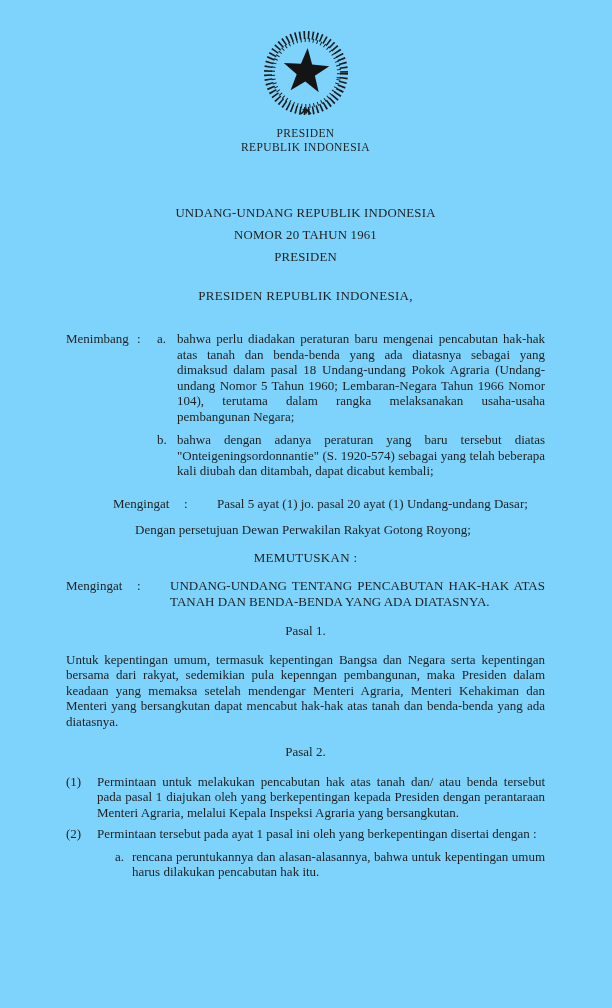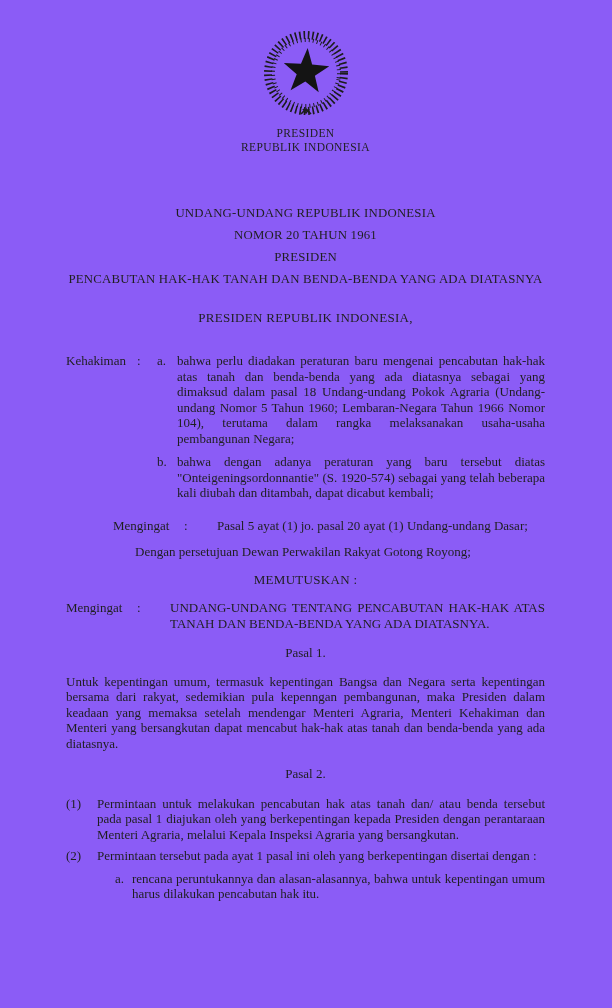--- a/index.html
+++ b/index.html
@@ -5,21 +5,21 @@
   html, body {
     margin: 0;
     padding: 0;
     background: #ffffff;
   }
   .page {
     position: relative;
     width: 612px;
     height: 1008px;
     margin: 0 auto;
-    background: #8b5cf6;
+    background: #7dd3fc;
     color: #1f1f1f;
     font-family: "Liberation Serif", "DejaVu Serif", serif;
     font-size: 13px;
     line-height: 15.5px;
     box-sizing: border-box;
     padding: 30px 67px 0 66px;
     overflow: hidden;
   }
 
   
@@ -92,27 +92,26 @@
       </svg>
     </span>
     <div class="lh-line lh-line-1">PRESIDEN</div>
     <div class="lh-line">REPUBLIK INDONESIA</div>
   </div>
 
   <div class="title-block">
     <div class="title-line">UNDANG-UNDANG REPUBLIK INDONESIA</div>
     <div class="title-line">NOMOR 20 TAHUN 1961</div>
     <div class="title-line">PRESIDEN</div>
-    <div class="title-line">PENCABUTAN HAK-HAK TANAH DAN BENDA-BENDA YANG ADA DIATASNYA</div>
   </div>
 
   <div class="salutation">PRESIDEN REPUBLIK INDONESIA,</div>
 
   <div class="clause-row row-menimbang">
-    <div class="clause-label">Kehakiman</div>
+    <div class="clause-label">Menimbang</div>
     <div class="clause-colon">:</div>
     <div class="clause-content">
       <div class="con-item">
         <div class="con-marker">a.</div>
         <div class="con-text">bahwa perlu diadakan peraturan baru mengenai pencabutan hak-hak atas tanah dan benda-benda yang ada diatasnya sebagai yang dimaksud dalam pasal 18 Undang-undang Pokok Agraria (Undang-undang Nomor 5 Tahun 1960; Lembaran-Negara Tahun 1966 Nomor 104), terutama dalam rangka melaksanakan usaha-usaha pembangunan Negara;</div>
       </div>
       <div class="con-item">
         <div class="con-marker">b.</div>
         <div class="con-text">bahwa dengan adanya peraturan yang baru tersebut diatas "Onteigeningsordonnantie" (S. 1920-574) sebagai yang telah beberapa kali diubah dan ditambah, dapat dicabut kembali;</div>
       </div>

